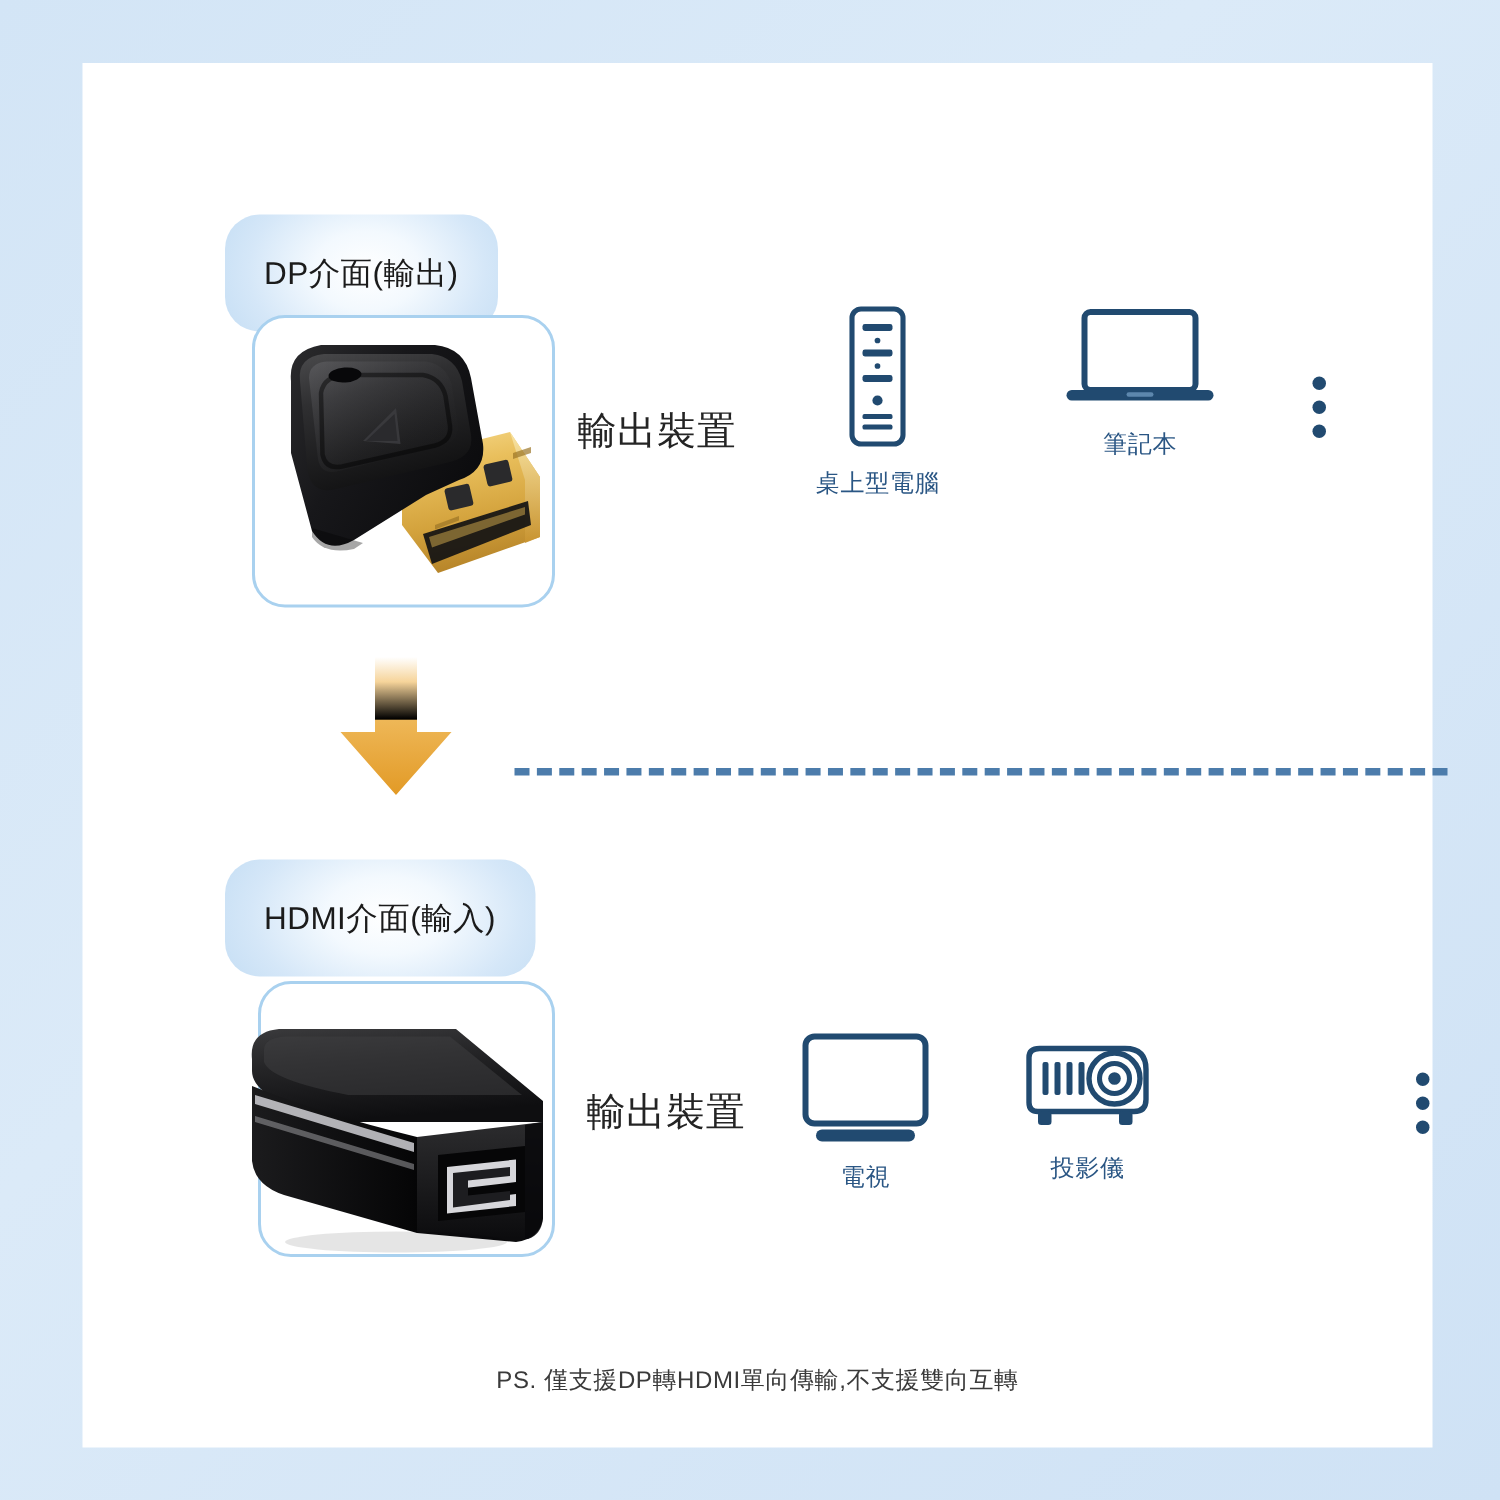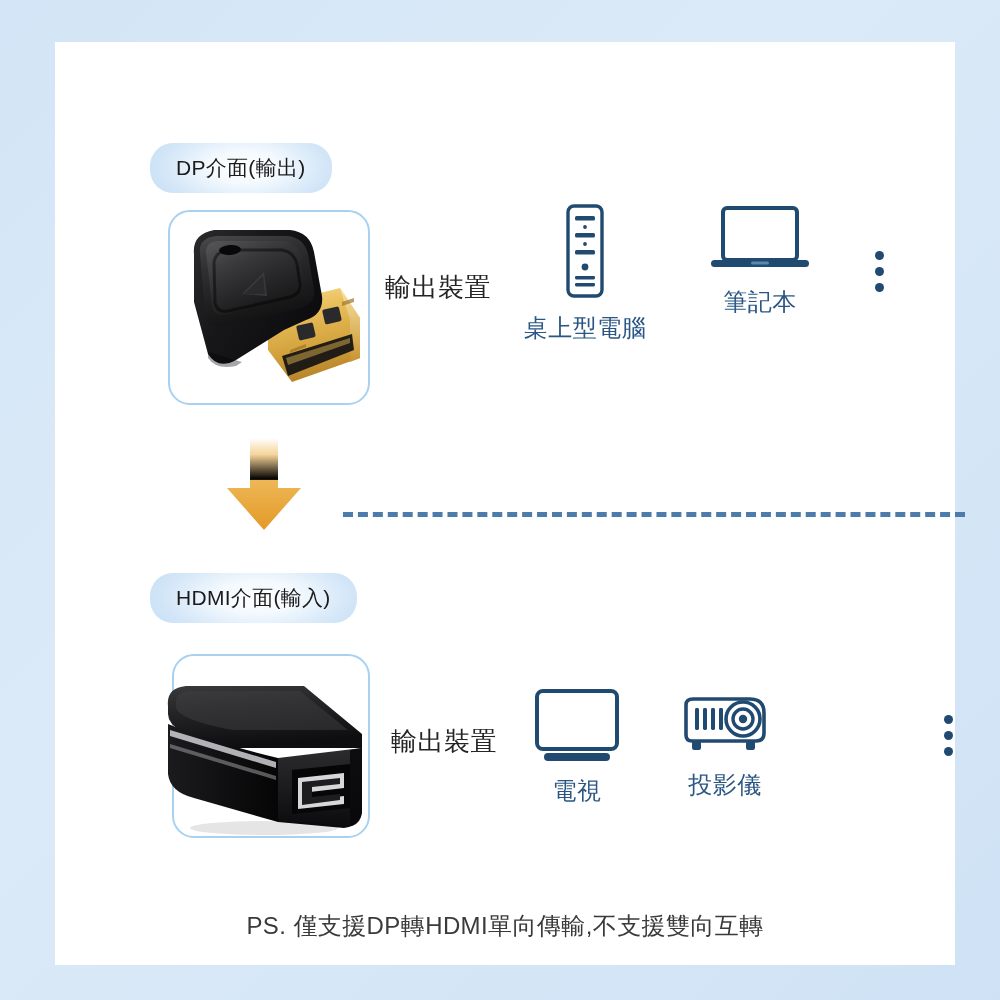--- a/index.html
+++ b/index.html
@@ -21,21 +21,21 @@
     width: 900px; height: 923px;
     background: #ffffff;
   }
 
   
   .badge {
     position: absolute;
     height: 50px;
     border-radius: 23px;
     display: flex; align-items: center; justify-content: center;
-    padding: 0 26px;
+    padding: 14px 26px;
     font-size: 21px;
     color: #1b1b1b;
     letter-spacing: .3px;
     white-space: nowrap;
     background:
       radial-gradient(ellipse 70% 120% at 52% 48%, #ffffff 0%, #f3f9fe 28%, #d5e7f8 62%, #bcd9f2 100%);
   }
   #badge-dp   { left: 95px;  top: 101px; }
   #badge-hdmi { left: 95px;  top: 531px; }
 
@@ -66,21 +66,21 @@
   #label-display { left: 336px; top: 682px; }
 
   
   .dev-col {
     position: absolute;
     display: flex; flex-direction: column; align-items: center;
   }
   .dev-icon { display: block; }
   .dev-name {
     margin-top: 10px;
-    font-size: 24px;
+    font-size: 16px;
     color: #2a5684;
     white-space: nowrap;
     letter-spacing: .5px;
   }
   #dev-desktop  { left: 470px; top: 160px; width: 120px; }
   #dev-laptop   { left: 640px; top: 160px; width: 130px; }
   #dev-tv       { left: 462px; top: 645px; width: 120px; }
   #dev-proj     { left: 610px; top: 645px; width: 120px; }
   #dev-monitor  { left: 757px; top: 645px; width: 120px; }
 
@@ -107,21 +107,21 @@
     left: 288px; top: 470px;
     width: 622px; height: 0;
     border-top: 5px dashed #4c7cab;
   }
 
   
   #ps-note {
     position: absolute;
     left: 0; right: 0; top: 868px;
     text-align: center;
-    font-size: 24px;
+    font-size: 16px;
     color: #3a3a3a;
     letter-spacing: .4px;
   }
 </style>
 </head>
 <body>
 
 <div id="stage">
   <div id="panel">
 

